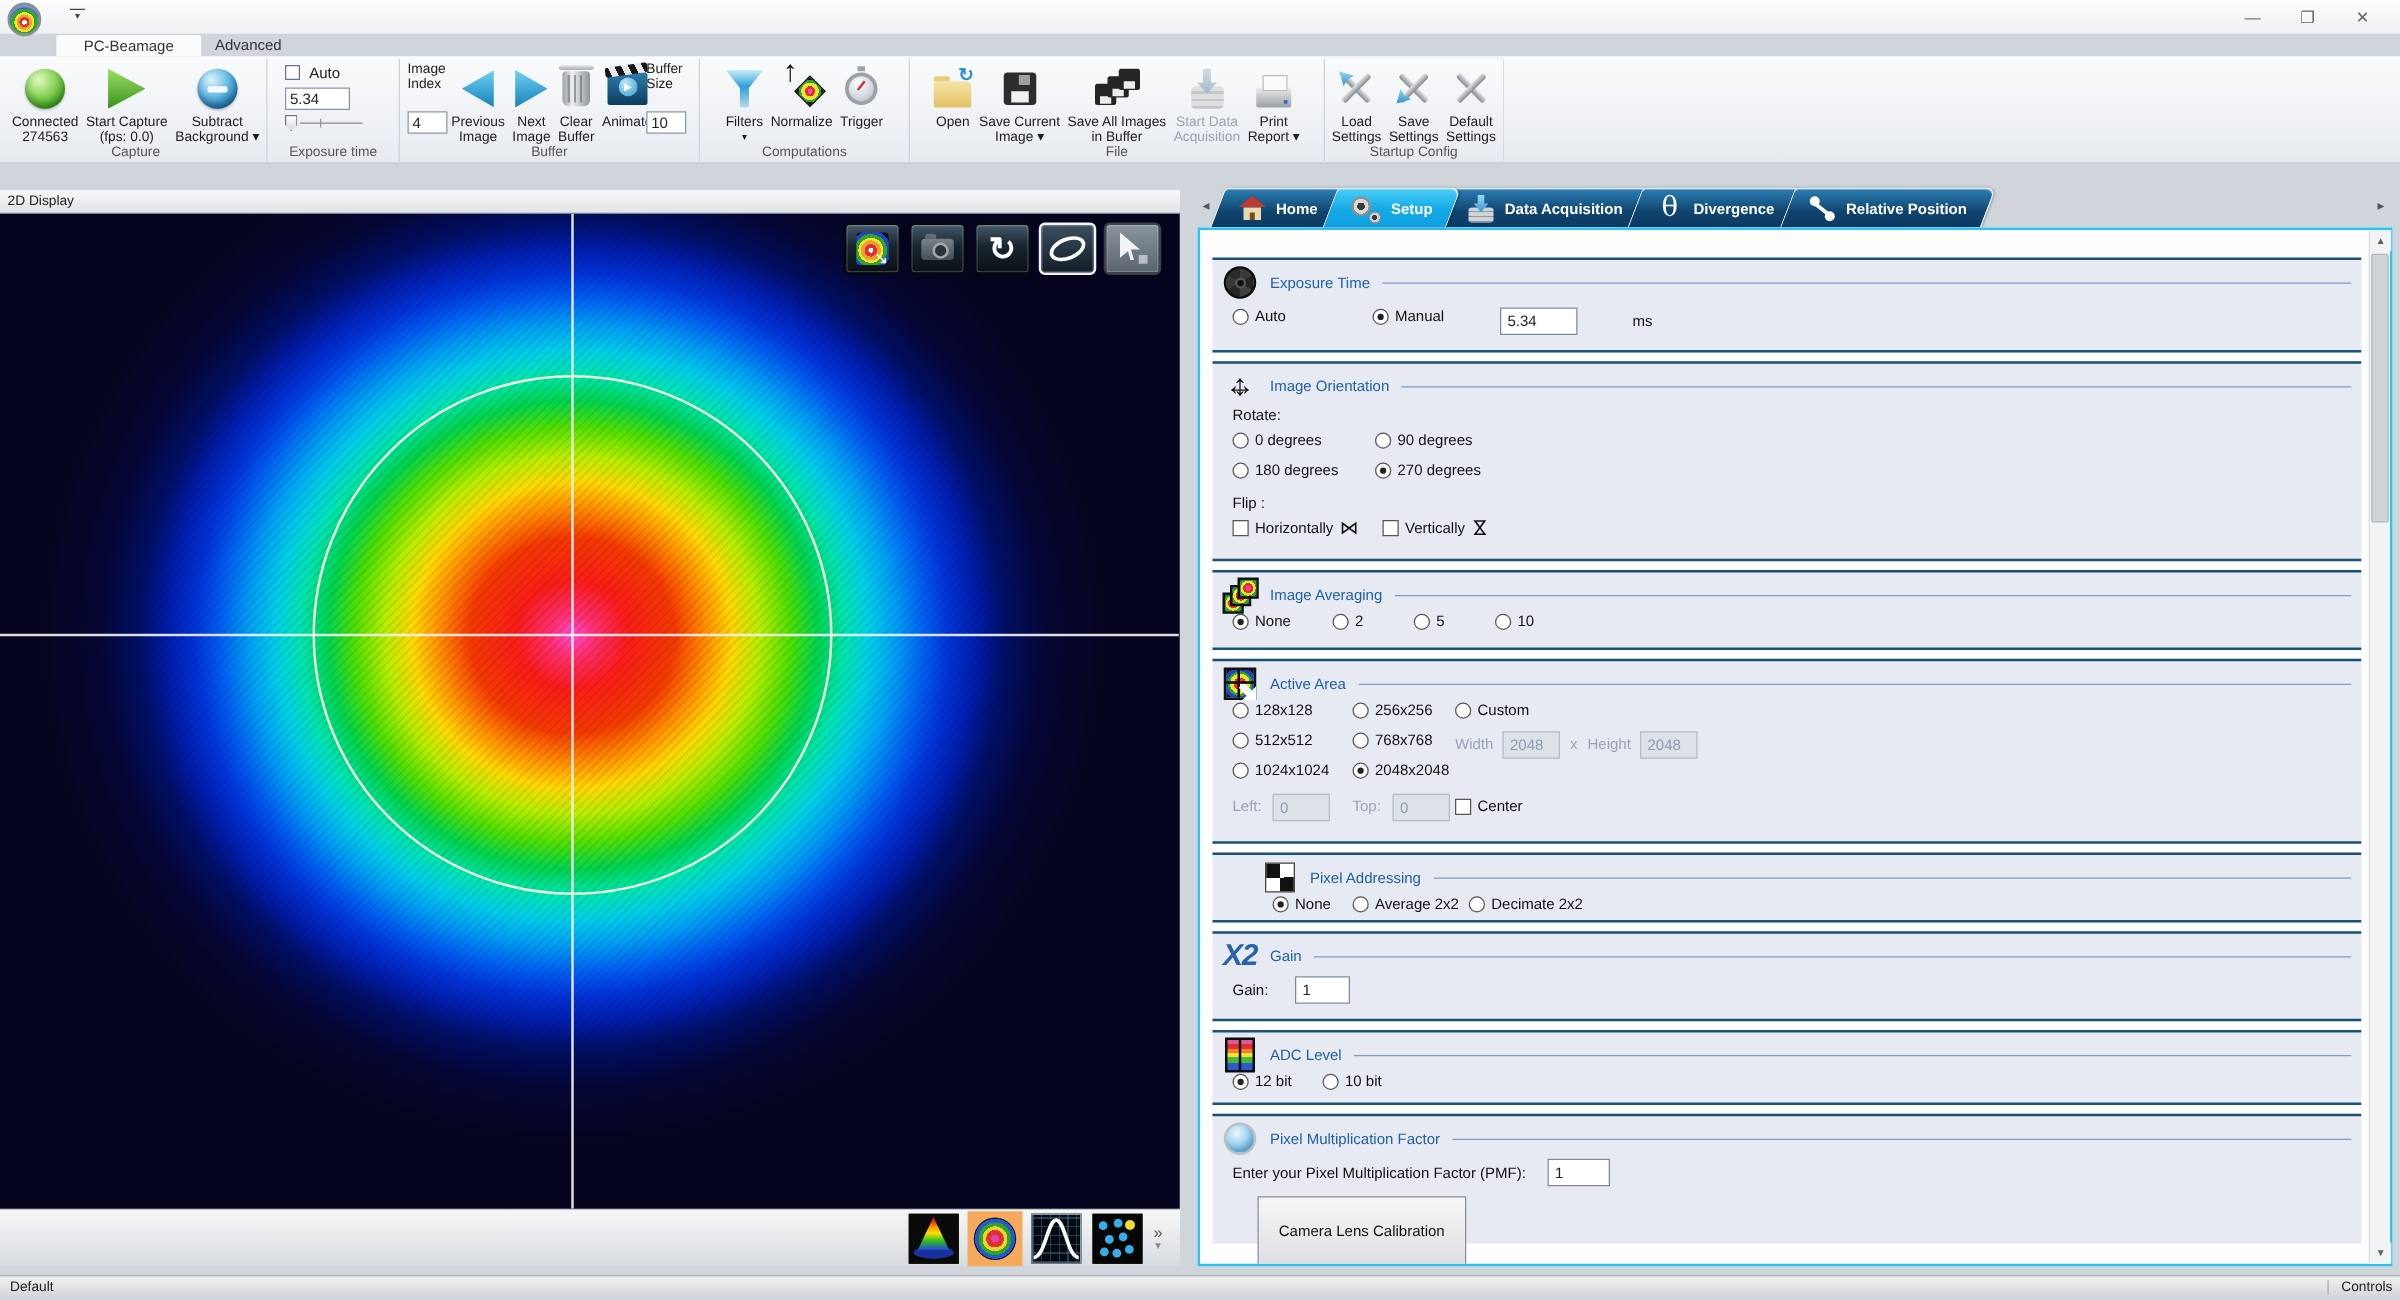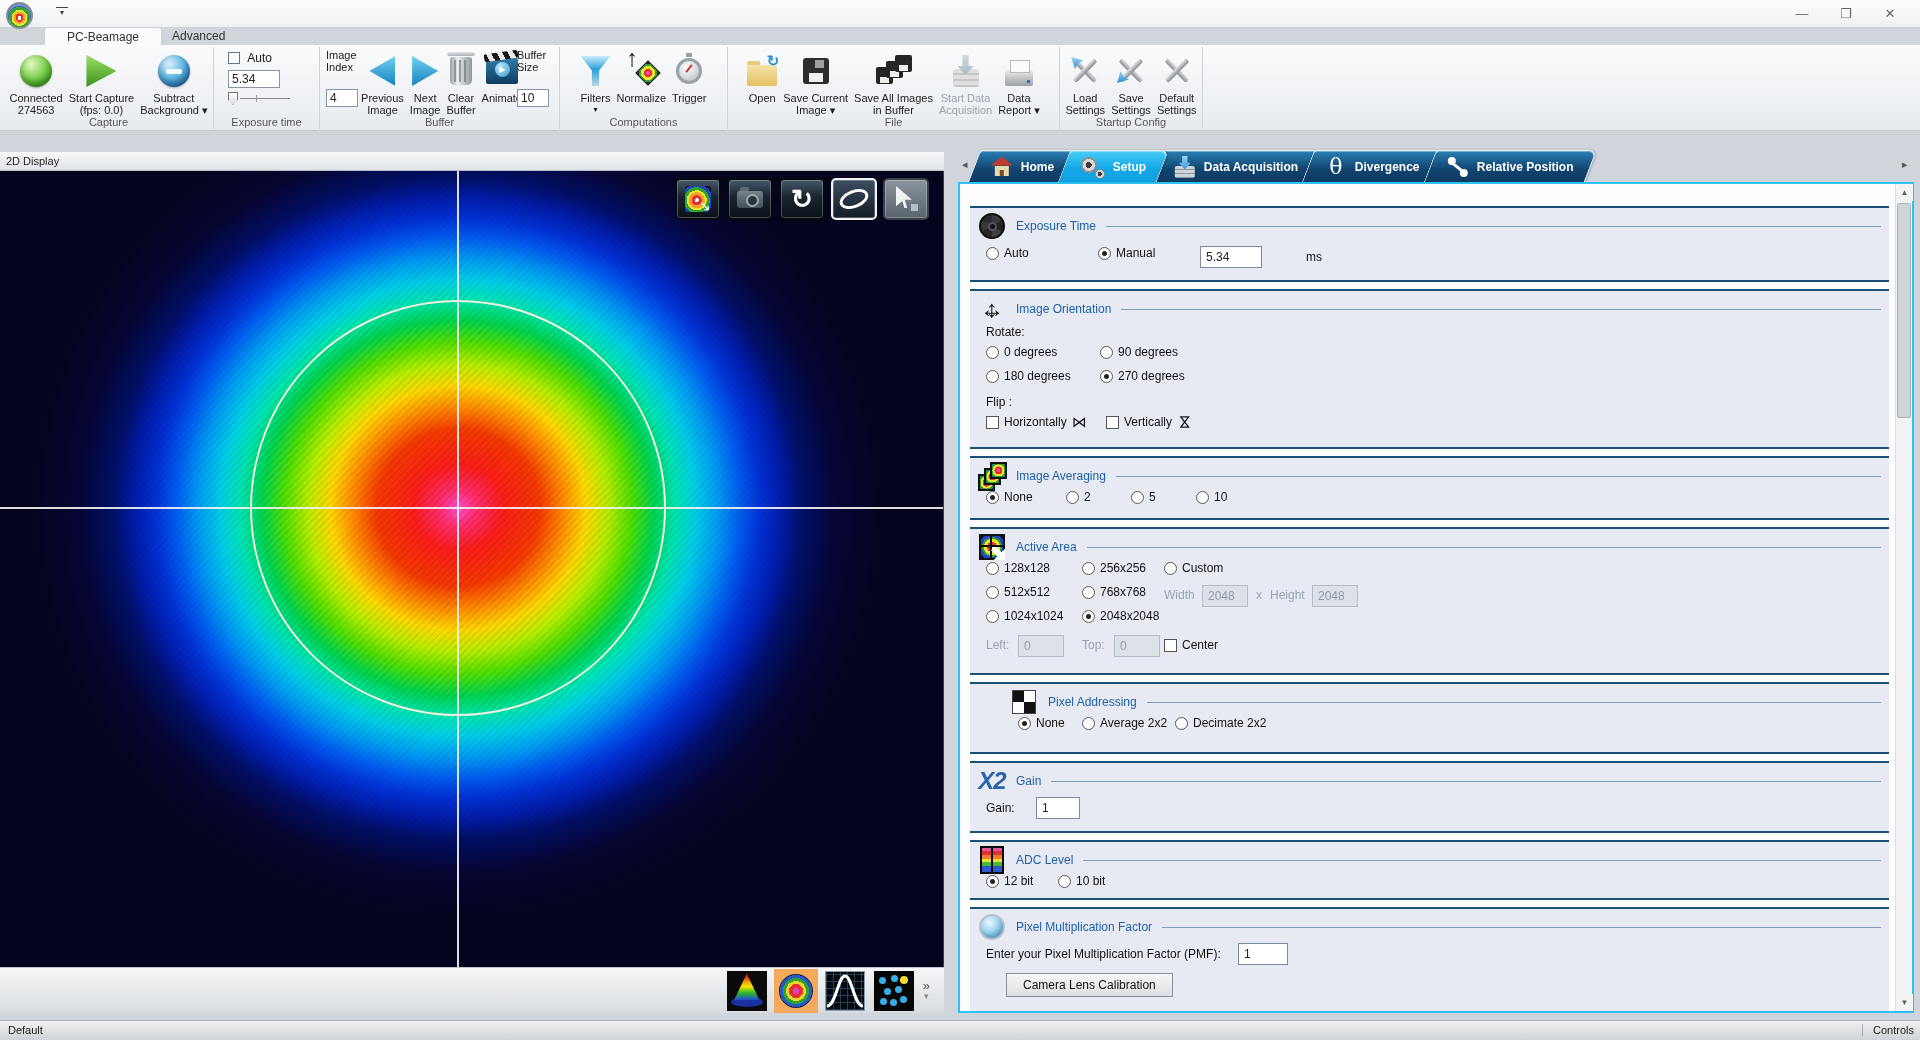--- a/index.html
+++ b/index.html
@@ -217,21 +217,21 @@
   .row{position:relative;height:24px;}
   .opt{position:absolute;display:inline-flex;align-items:center;gap:5px;font-size:12px;color:#111;white-space:nowrap;}
   .radio{width:13px;height:13px;border-radius:50%;border:1px solid #555;background:#fff;position:relative;flex:none;}
   .radio.sel::after{content:"";position:absolute;left:3px;top:3px;width:5px;height:5px;border-radius:50%;background:#222;}
   .cbox{width:13px;height:13px;border:1px solid #555;background:#fff;flex:none;}
   .field{position:absolute;background:#fff;border:1px solid #7a8aa0;height:22px;line-height:20px;padding:0 5px;font-size:12px;}
   .field.dis{background:#dde1e8;color:#8d9aab;border-color:#b4bcc8;}
   .glabel{position:absolute;font-size:12px;color:#111;white-space:nowrap;}
   .glabel.dis{color:#98a4b6;}
   .btn{display:inline-block;background:linear-gradient(#f6f6f6,#dcdfe2);border:1px solid #8a9098;
-    padding:4px 16px;font-size:12px;color:#111;}
+    padding:20px 16px;font-size:12px;color:#111;}
 
   
   .si-shutter{width:26px;height:26px;border-radius:50%;border:2px solid #0c0c0c;position:relative;
     background:conic-gradient(#3a3a3a 0 60deg,#222 60deg 120deg,#404040 120deg 180deg,#262626 180deg 240deg,#383838 240deg 300deg,#2a2a2a 300deg);}
   .si-shutter::after{content:"";position:absolute;left:9px;top:9px;width:5px;height:5px;border-radius:50%;background:#111;box-shadow:0 0 0 2px #555;}
   .si-cross{position:relative;width:26px;height:26px;}
   .si-cross .a1,.si-cross .a2{position:absolute;left:0;top:0;width:26px;height:26px;
     font-size:24px;font-weight:bold;color:#111;text-align:center;line-height:26px;}
   .si-stack{position:relative;width:30px;height:30px;}
   .si-stack .sq{position:absolute;width:17px;height:17px;border:2px solid #111;
@@ -424,21 +424,21 @@
                 <div class="ar"></div>
               </div>
             </div>
           <span>Start Data</span>
           <span>Acquisition</span>
         </div>
         <div class="rbtn">
           <div class="ico">
               <div class="i-print"></div>
             </div>
-          <span>Data</span>
+          <span>Print</span>
           <span>Report ▾</span>
         </div>
       </div>
       <div class="grp-label">File</div>
     </div>
 
     <div class="grp" style="left:1060px;width:142px;border-right:none;box-shadow:1px 0 0 #ccd3da;">
       <div class="grow">
         <div class="rbtn">
           <div class="ico">
@@ -731,21 +731,21 @@
           <span class="field dis" style="left:40px;top:0;width:46px;">0</span>
           <span class="glabel dis" style="left:104px;top:3px;">Top:</span>
           <span class="field dis" style="left:136px;top:0;width:46px;">0</span>
           <span class="opt" style="left:186px;top:3px;">
               <span class="cbox"></span>
               <span>Center</span>
             </span>
         </div>
       </div>
 
-      <div class="sec" style="height:72px;margin-top:5px;padding-left:40px;">
+      <div class="sec" style="height:56px;margin-top:5px;padding-left:40px;">
         <div class="sec-head">
           <span class="sec-icon">
               <span class="si-checker"></span>
             </span>
           <span class="sec-title">Pixel Addressing</span>
           <span class="sec-rule"></span>
         </div>
         <div class="row">
           <span class="opt" style="left:8px;">
               <span class="radio sel"></span>

